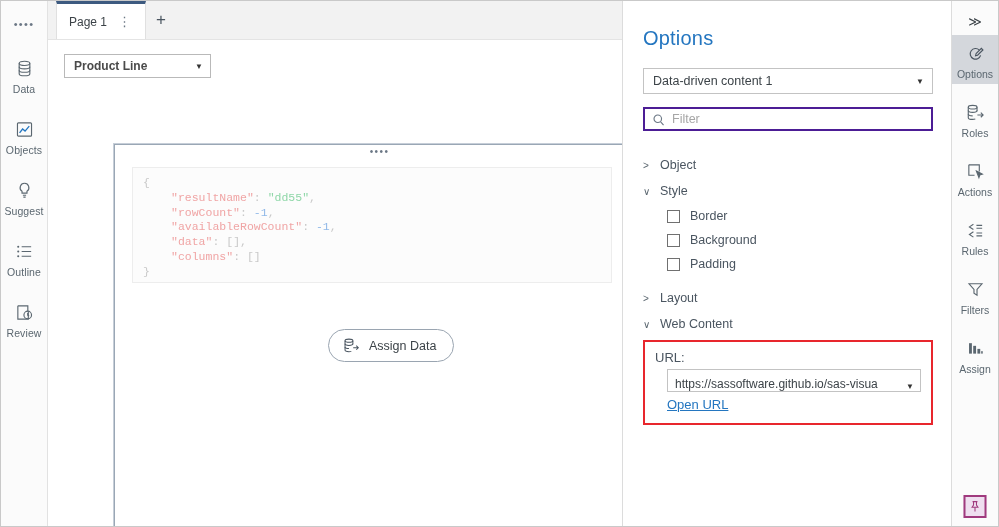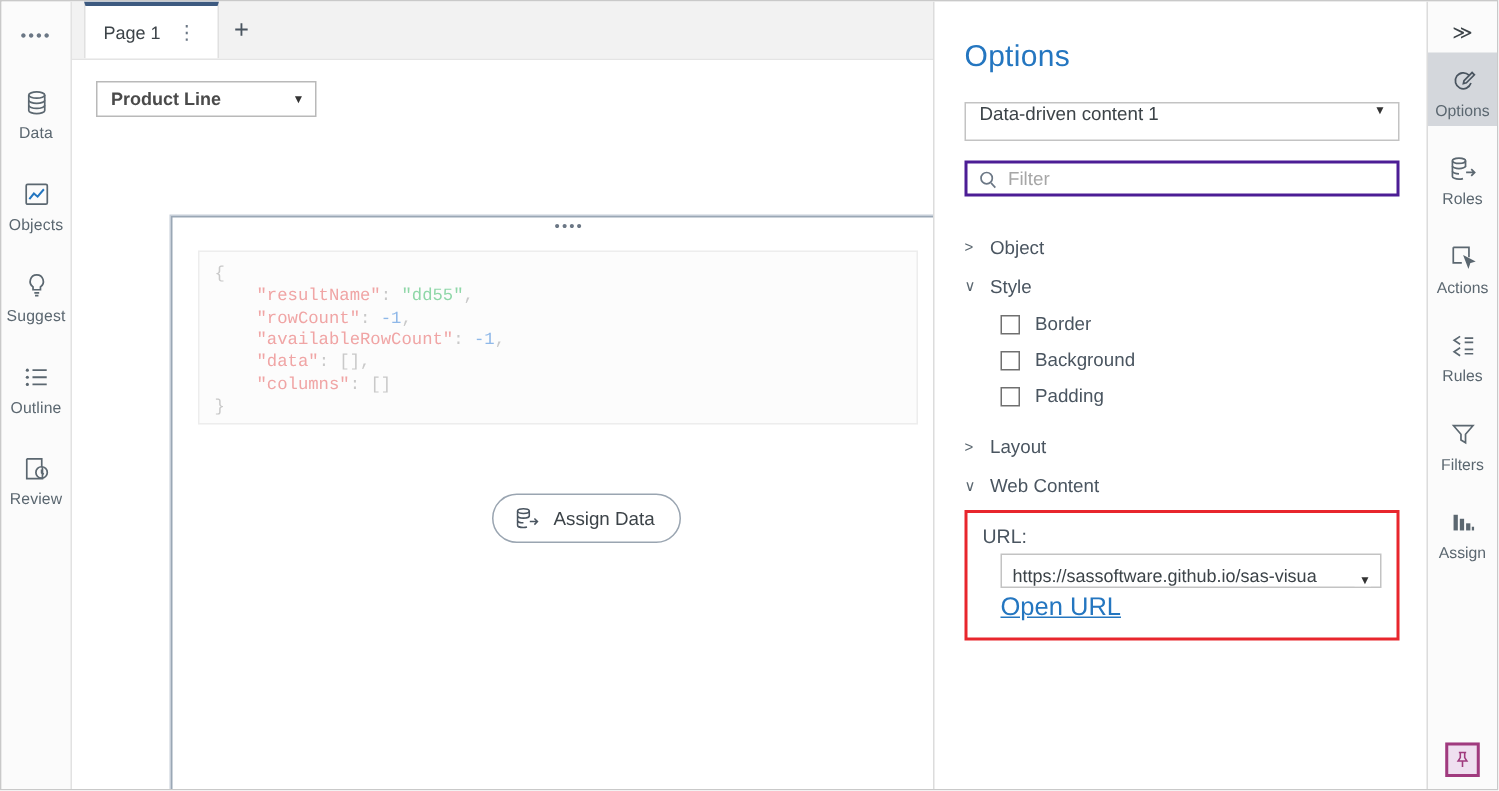--- a/index.html
+++ b/index.html
@@ -194,21 +194,21 @@
     color: #2476c0;
     font-weight: 400;
     margin-bottom: 18px;
     letter-spacing: .2px;
   }
   .panel-select {
     position: relative;
     height: 26px;
     border: 1px solid #c3c3c3;
     background: #fff;
-    display: flex; 
+    display: flex; align-items: center;
     padding: 0 24px 0 9px;
     font-size: 12.5px;
     color: #3c4348;
     cursor: pointer;
     margin-bottom: 13px;
   }
   .panel-select .caret { position: absolute; right: 8px; font-size: 8px; color: #333; }
   .filter-box {
     position: relative;
     height: 24px;
@@ -264,21 +264,21 @@
     color: #3c4348;
     margin: 0 0 3px 12px;
     overflow: hidden;
     white-space: nowrap;
     cursor: pointer;
   }
   .url-select .caret { position: absolute; right: 6px; font-size: 8px; color: #333; background:#fff; padding-left:3px;}
   .open-url {
     display: inline-block;
     margin-left: 12px;
-    font-size: 17px;
+    font-size: 13px;
     color: #2476c0;
     text-decoration: underline;
     cursor: pointer;
   }
 
   
   .right-rail {
     width: 47px;
     flex: 0 0 47px;
     background: #fbfbfb;

